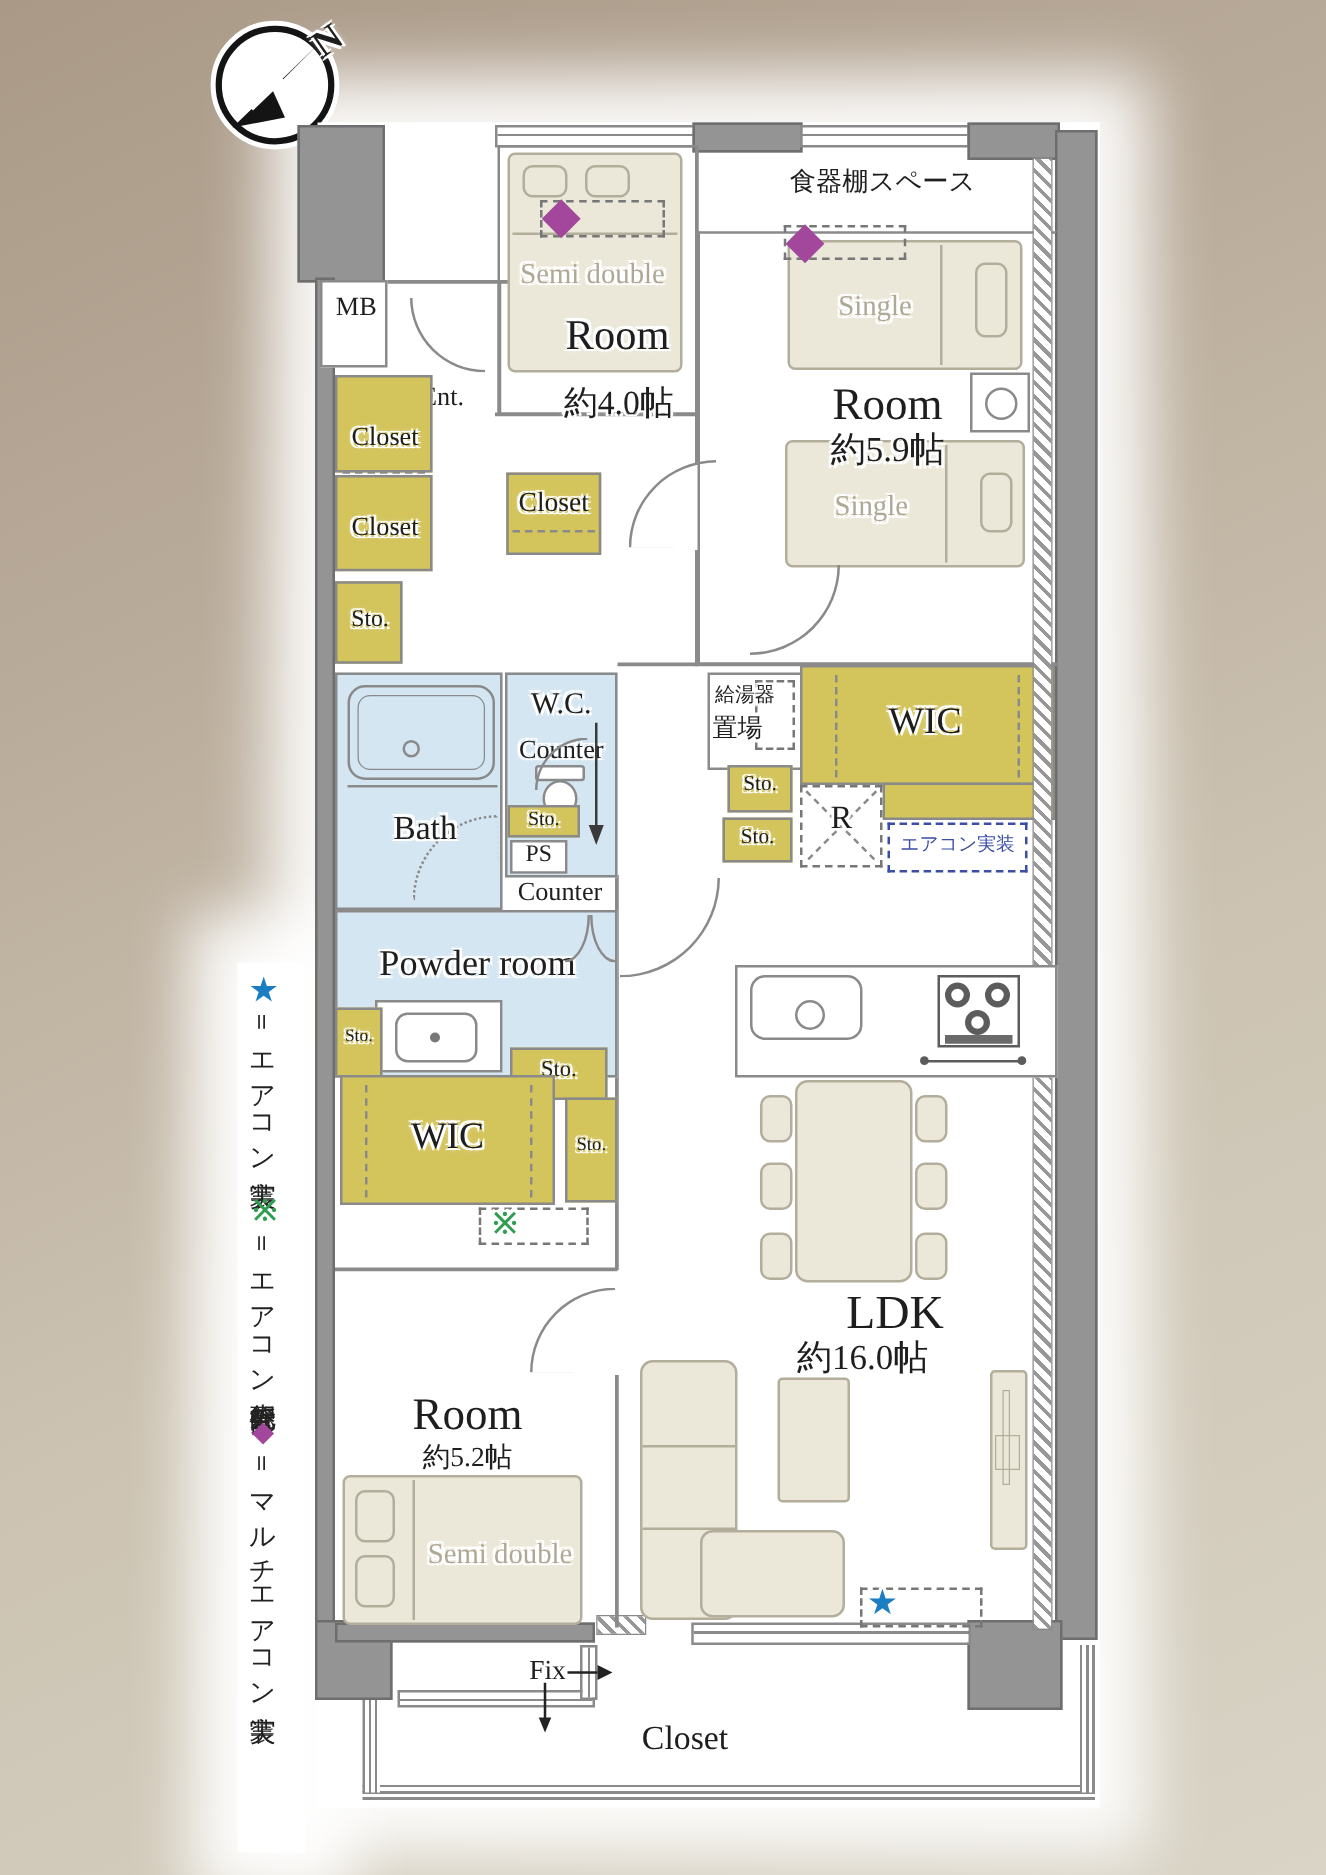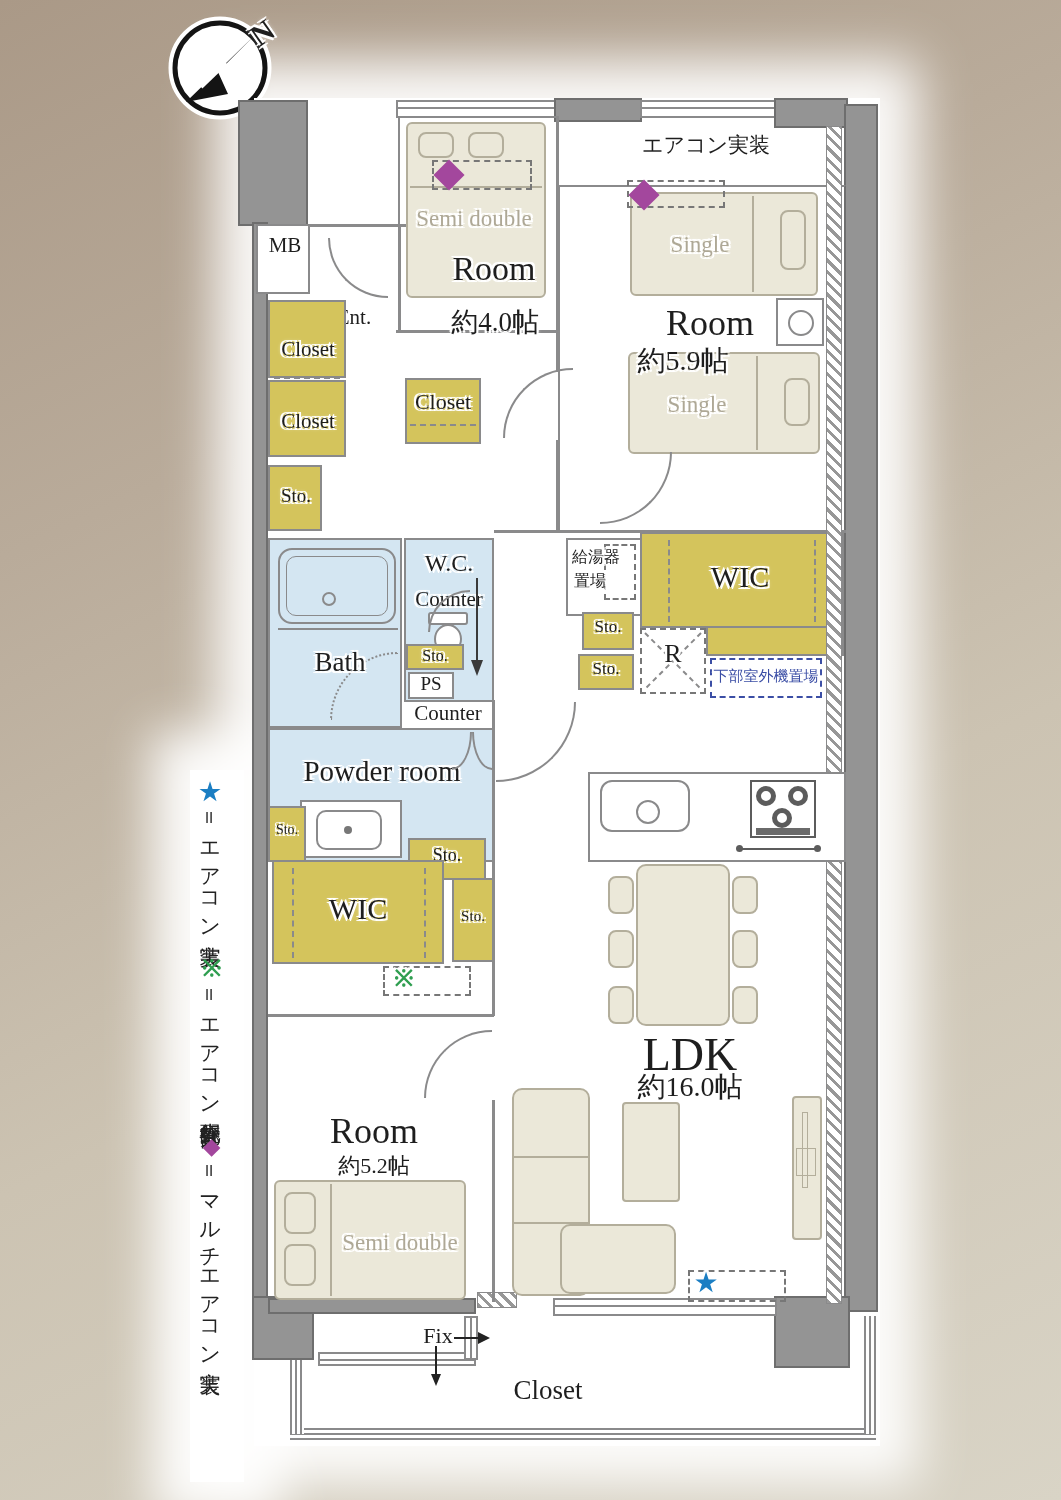--- a/index.html
+++ b/index.html
@@ -87,37 +87,37 @@
 <div class="line" style="left:308px;top:224px;width:124px;height:3px"></div>
 <div class="line" style="left:556px;top:332px;width:3px;height:40px"></div>
 <div class="line" style="left:556px;top:440px;width:3px;height:92px"></div>
 <div class="line" style="left:556px;top:530px;width:290px;height:3px"></div>
 <div class="line" style="left:494px;top:530px;width:64px;height:3px"></div>
 <div class="line" style="left:492px;top:700px;width:3px;height:316px"></div>
 <div class="line" style="left:268px;top:1014px;width:226px;height:3px"></div>
 <div class="line" style="left:492px;top:1100px;width:3px;height:202px"></div>
 
 <div class="abs" style="left:614px;top:128px;width:182px;height:38px;background:#fff"></div>
-<div class="lbl" style="left:706px;top:134px;font-size:21px">エアコン実装</div>
+<div class="lbl" style="left:706px;top:134px;font-size:21px">食器棚スペース</div>
 
 <div class="room" style="left:558px;top:185px;width:288px;height:347px;border-color:#8a8a8b transparent #8a8a8b #8a8a8b;background:transparent"></div>
 <div class="furn" style="left:630px;top:192px;width:188px;height:104px"></div>
 <div class="furn" style="left:780px;top:210px;width:26px;height:60px;border-radius:8px"></div>
 <div class="line" style="left:752px;top:196px;width:2px;height:96px;background:#b3ae9b"></div>
 <div class="white" style="left:776px;top:298px;width:48px;height:48px"></div>
 <div class="circle" style="left:788px;top:310px;width:26px;height:26px"></div>
 <div class="furn" style="left:628px;top:352px;width:192px;height:102px"></div>
 <div class="furn" style="left:784px;top:378px;width:26px;height:48px;border-radius:8px"></div>
 <div class="line" style="left:756px;top:356px;width:2px;height:94px;background:#b3ae9b"></div>
 <div class="dash" style="left:627px;top:180px;width:98px;height:28px"></div>
 <div class="diamond" style="left:633px;top:184px;width:22px;height:22px"></div>
 <div class="lbl gray" style="left:700px;top:232px;font-size:23px">Single</div>
 <div class="lbl gray" style="left:697px;top:392px;font-size:23px">Single</div>
 <div class="lbl" style="left:710px;top:304px;font-size:36px">Room</div>
-<div class="lbl" style="left:683px;top:346px;font-size:28px">約5.9帖</div>
+<div class="lbl" style="left:710px;top:346px;font-size:28px">約5.9帖</div>
 
 <div class="room" style="left:398px;top:116px;width:160px;height:216px;background:transparent"></div>
 <div class="furn" style="left:406px;top:122px;width:140px;height:176px"></div>
 <div class="furn" style="left:418px;top:132px;width:36px;height:26px;border-radius:8px"></div>
 <div class="furn" style="left:468px;top:132px;width:36px;height:26px;border-radius:8px"></div>
 <div class="line" style="left:410px;top:186px;width:132px;height:2px;background:#b3ae9b"></div>
 <div class="dash" style="left:432px;top:160px;width:100px;height:30px"></div>
 <div class="diamond" style="left:438px;top:164px;width:22px;height:22px"></div>
 <div class="lbl gray" style="left:474px;top:206px;font-size:23px">Semi double</div>
 <div class="lbl" style="left:494px;top:250px;font-size:34px">Room</div>
@@ -181,41 +181,41 @@
 <div class="dashlinev" style="left:424px;top:868px;height:90px"></div>
 <div class="lbl" style="left:358px;top:892px;font-size:30px">WIC</div>
 <div class="yellow" style="left:452px;top:878px;width:42px;height:84px"></div>
 <div class="lbl" style="left:473px;top:908px;font-size:15px">Sto.</div>
 <div class="dash" style="left:383px;top:966px;width:88px;height:30px"></div>
 <div class="lbl" style="left:404px;top:966px;font-size:23px;color:#2f9e50;font-weight:bold">※</div>
 
 <div class="white" style="left:566px;top:538px;width:76px;height:78px"></div>
 <div class="dash" style="left:604px;top:544px;width:32px;height:56px"></div>
 <div class="lbl" style="left:596px;top:548px;font-size:16px">給湯器</div>
-<div class="lbl" style="left:590px;top:572px;font-size:16px">置場</div>
+<div class="lbl" style="left:590px;top:572px;font-size:20px">置場</div>
 <div class="yellow" style="left:582px;top:612px;width:52px;height:38px"></div>
 <div class="lbl" style="left:608px;top:618px;font-size:17px">Sto.</div>
 <div class="yellow" style="left:578px;top:654px;width:56px;height:36px"></div>
 <div class="lbl" style="left:606px;top:660px;font-size:17px">Sto.</div>
 
 <div class="yellow" style="left:640px;top:532px;width:204px;height:96px"></div>
 <div class="yellow" style="left:706px;top:626px;width:138px;height:30px"></div>
 <div class="dashlinev" style="left:668px;top:540px;height:82px"></div>
 <div class="dashlinev" style="left:814px;top:540px;height:82px"></div>
 <div class="lbl" style="left:740px;top:560px;font-size:30px">WIC</div>
 
 <div class="dash" style="left:640px;top:628px;width:66px;height:66px;background:#fff">
   <svg width="62" height="62" viewBox="0 0 62 62">
     <line x1="3" y1="3" x2="59" y2="59" stroke="#8a8a8b" stroke-width="2" stroke-dasharray="5,4"></line>
     <line x1="59" y1="3" x2="3" y2="59" stroke="#8a8a8b" stroke-width="2" stroke-dasharray="5,4"></line>
   </svg>
 </div>
 <div class="lbl" style="left:673px;top:640px;font-size:26px">R</div>
 <div class="dashnavy" style="left:710px;top:658px;width:112px;height:40px;background:#fff"></div>
-<div class="lbl navy" style="left:766px;top:668px;font-size:15px">下部室外機置場</div>
+<div class="lbl navy" style="left:766px;top:668px;font-size:15px">エアコン実装</div>
 
 <div class="hatch" style="left:826px;top:126px;width:16px;height:1178px"></div>
 
 <div class="white" style="left:588px;top:772px;width:258px;height:90px"></div>
 <div class="abs" style="left:600px;top:780px;width:90px;height:52px;border:2px solid #8a8a8b;border-radius:12px;box-sizing:border-box"></div>
 <div class="circle" style="left:636px;top:800px;width:24px;height:24px;background:transparent"></div>
 <div class="abs" style="left:750px;top:780px;width:66px;height:58px;border:2px solid #5c5c5c;box-sizing:border-box"></div>
 <div class="burner" style="left:756px;top:786px;width:20px;height:20px"></div>
 <div class="burner" style="left:788px;top:786px;width:20px;height:20px"></div>
 <div class="burner" style="left:772px;top:808px;width:20px;height:20px"></div>
@@ -225,21 +225,21 @@
 <div class="abs" style="left:814px;top:845px;width:7px;height:7px;background:#5c5c5c;border-radius:50%"></div>
 <div class="arc arc-br" style="left:496px;top:702px;width:80px;height:80px"></div>
 
 <div class="furn" style="left:636px;top:864px;width:94px;height:162px;border-radius:10px"></div>
 <div class="furn" style="left:608px;top:876px;width:26px;height:38px;border-radius:8px"></div>
 <div class="furn" style="left:608px;top:930px;width:26px;height:38px;border-radius:8px"></div>
 <div class="furn" style="left:608px;top:986px;width:26px;height:38px;border-radius:8px"></div>
 <div class="furn" style="left:732px;top:876px;width:26px;height:38px;border-radius:8px"></div>
 <div class="furn" style="left:732px;top:930px;width:26px;height:38px;border-radius:8px"></div>
 <div class="furn" style="left:732px;top:986px;width:26px;height:38px;border-radius:8px"></div>
-<div class="lbl" style="left:690px;top:1030px;font-size:46px">LDK</div>
+<div class="lbl" style="left:716px;top:1030px;font-size:38px">LDK</div>
 <div class="lbl" style="left:690px;top:1072px;font-size:28px">約16.0帖</div>
 
 <div class="furn" style="left:512px;top:1088px;width:78px;height:208px;border-radius:10px"></div>
 <div class="line" style="left:514px;top:1156px;width:74px;height:2px;background:#b3ae9b"></div>
 <div class="line" style="left:514px;top:1222px;width:74px;height:2px;background:#b3ae9b"></div>
 <div class="furn" style="left:560px;top:1224px;width:116px;height:70px;border-radius:10px"></div>
 <div class="furn" style="left:622px;top:1102px;width:58px;height:100px;border-radius:4px"></div>
 <div class="furn" style="left:792px;top:1096px;width:30px;height:144px;border-radius:4px"></div>
 <div class="abs" style="left:802px;top:1112px;width:6px;height:76px;border:1px solid #b3ae9b;box-sizing:border-box"></div>
 <div class="abs" style="left:796px;top:1148px;width:20px;height:28px;border:1px solid #b3ae9b;box-sizing:border-box"></div>

